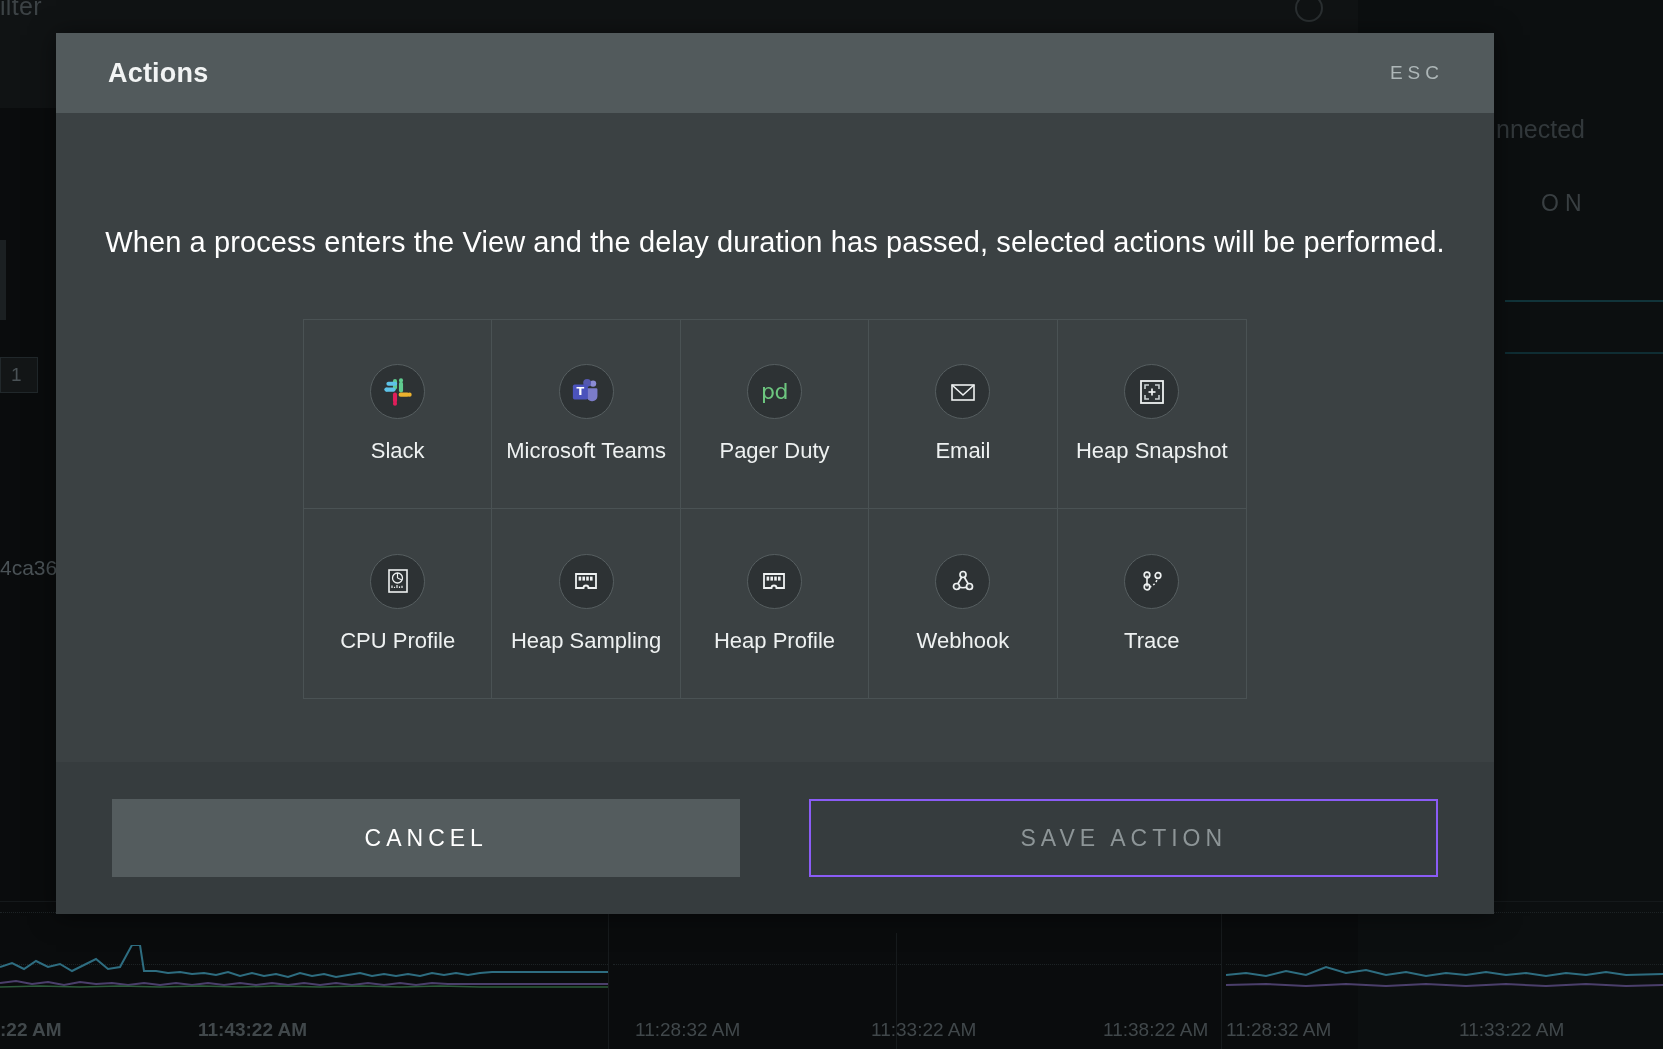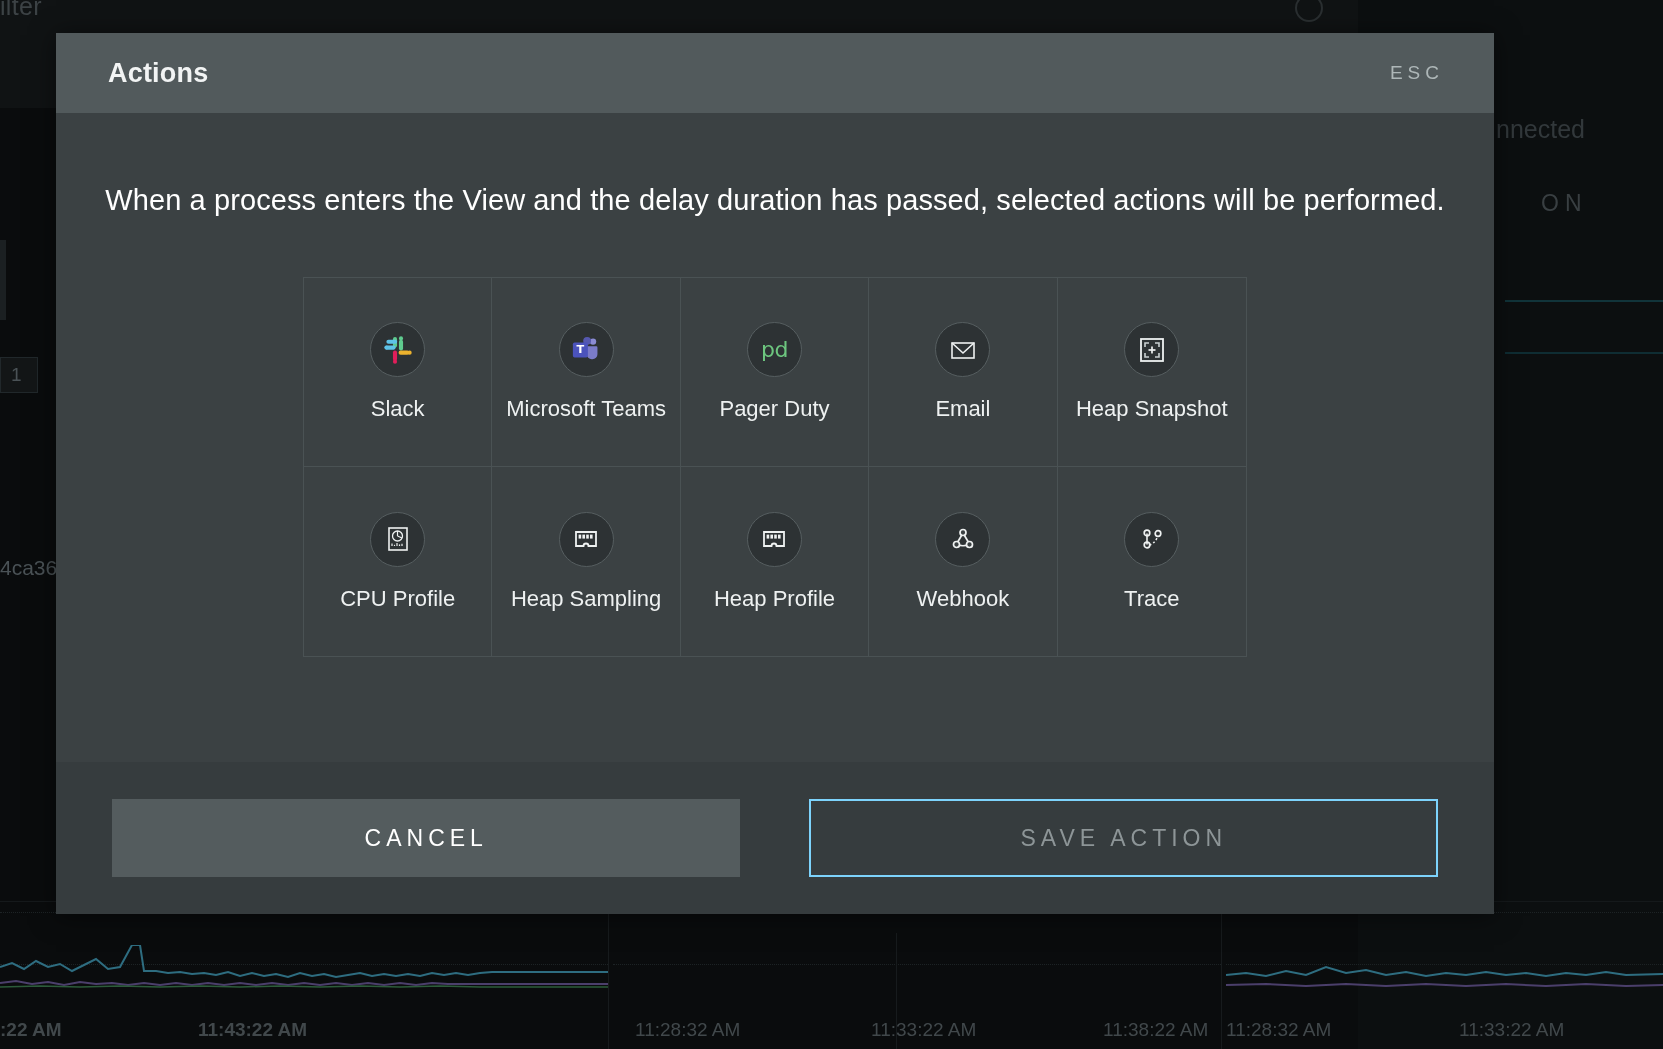--- a/index.html
+++ b/index.html
@@ -167,21 +167,21 @@
   #modal-body {
     flex: 1 1 auto;
     background: #3b4143;
     position: relative;
   }
   #modal-desc {
     text-align: center;
     color: #ffffff;
     font-size: 29px;
     font-weight: 400;
-    padding-top: 71px;
+    padding-top: 113px;
     letter-spacing: .1px;
   }
 
   
   #action-grid {
     width: 944px;
     margin: 60px auto 0;
     display: grid;
     grid-template-columns: repeat(5, 1fr);
     grid-template-rows: repeat(2, 189px);
@@ -242,21 +242,21 @@
     border: none;
     color: #ffffff;
     font-size: 23px;
     letter-spacing: 5px;
     font-family: "Liberation Sans", sans-serif;
     cursor: pointer;
   }
   #save-action-button {
     width: 635px; height: 78px;
     background: transparent;
-    border: 2px solid #7dd3fc;
+    border: 2px solid #8b5cf6;
     color: #8d9597;
     font-size: 23px;
     letter-spacing: 5px;
     font-family: "Liberation Sans", sans-serif;
     cursor: default;
   }
 </style>
 </head>
 <body>
 

